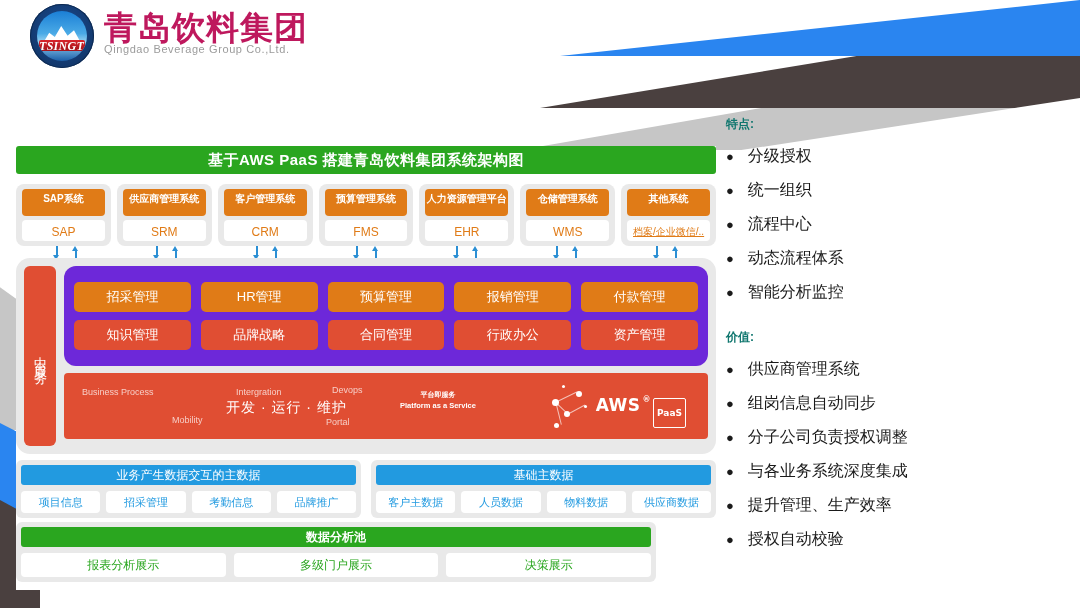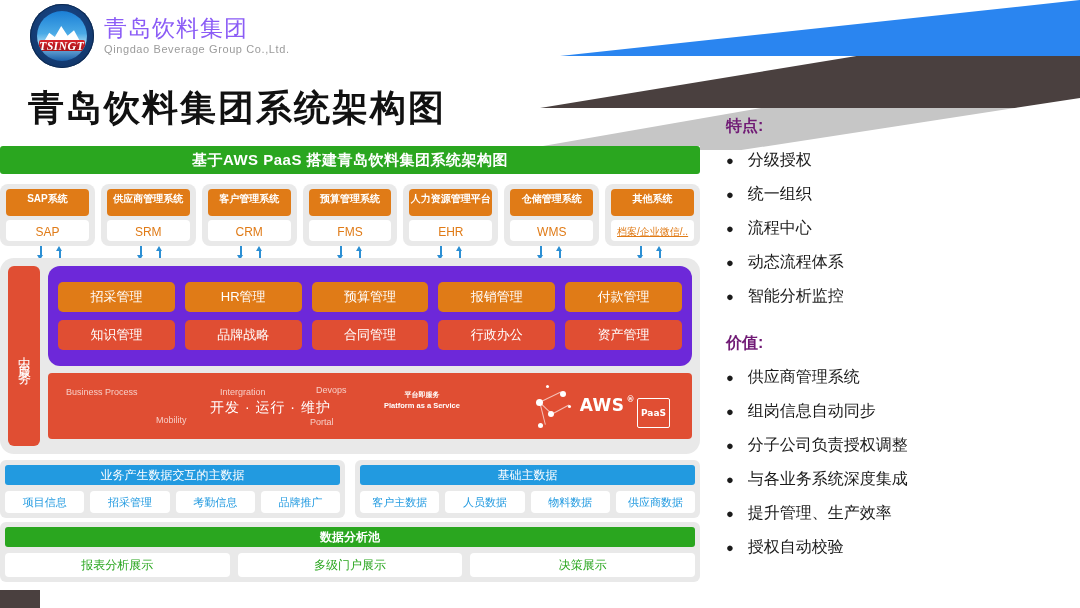--- a/index.html
+++ b/index.html
@@ -57,28 +57,28 @@
   .logo .inner{position:absolute;left:7px;top:7px;right:7px;bottom:7px;border-radius:50%;
         background:linear-gradient(#1b7fd6 0%,#4aaae6 45%,#9ad3f1 62%,#1b5fa8 100%);
         overflow:hidden;}
   .logo .mtn{position:absolute;left:10%;top:26%;width:80%;height:42%;
         background:#ffffff;clip-path:polygon(0 100%,18% 42%,32% 62%,48% 10%,64% 56%,80% 30%,100% 100%);}
   .logo .band{position:absolute;left:4%;top:58%;width:92%;height:22%;
         background:linear-gradient(#d8232a,#a3151b);border-radius:2px;}
   .logo .band span{display:block;text-align:center;color:#fff;font-size:12px;
         font-style:italic;font-weight:bold;line-height:13px;letter-spacing:.3px;
         font-family:"Liberation Serif",serif;}
-  .brand-txt .cn{font-size:23px;font-weight:normal;color:#8b5cf6;letter-spacing:1px;line-height:26px;}
+  .brand-txt .cn{font-size:33px;font-weight:bold;color:#be185d;letter-spacing:1px;line-height:26px;}
   .brand-txt .en{font-size:11px;color:#9b9b9b;letter-spacing:.6px;line-height:16px;}
 
   .page-title{position:absolute;left:28px;top:86px;font-size:36px;font-weight:bold;
         color:#111;letter-spacing:2px;line-height:44px;}
 
   
-  .diagram{position:absolute;left:0;top:146px;width:700px;height:444px;background:#fff;}
+  .diagram{position:absolute;left:16px;top:146px;width:700px;height:444px;background:#fff;}
   .green-bar{background:var(--green,#2aa61f);color:#fff;font-weight:bold;
         text-align:center;border-radius:3px;}
   .dg-title{height:28px;line-height:28px;font-size:15px;letter-spacing:.5px;}
 
   
   .sys-row{position:absolute;left:0;top:38px;width:700px;height:62px;display:flex;gap:6px;}
   .sys-card{flex:1;background:#e9e9e9;border-radius:8px;padding:5px 6px;box-sizing:border-box;
         display:flex;flex-direction:column;gap:4px;}
   .sys-top{background:var(--orange,#e07b17);color:#fff;font-size:10px;font-weight:bold;
         border-radius:4px;height:31px;line-height:20px;text-align:center;white-space:nowrap;
@@ -129,30 +129,30 @@
 
   
   .datarow{position:absolute;left:0;top:314px;width:700px;display:flex;gap:10px;}
   .dbox{flex:1;background:#e9e9e9;border-radius:6px;padding:5px;box-sizing:border-box;}
   .dbox-h{background:var(--blue,#229ae0);color:#fff;font-size:12px;text-align:center;
         border-radius:3px;height:20px;line-height:20px;}
   .dchips{display:flex;gap:6px;margin-top:6px;}
   .chip{flex:1;background:#fff;border-radius:4px;height:22px;line-height:22px;text-align:center;
         font-size:11px;color:var(--blue,#229ae0);white-space:nowrap;overflow:hidden;}
 
-  .pool{position:absolute;left:0;top:376px;width:700px;background:#e9e9e9;border-radius:6px;
+  .pool{position:absolute;left:0;top:376px;width:640px;background:#e9e9e9;border-radius:6px;
         padding:5px;box-sizing:border-box;}
   .pool-h{height:20px;line-height:20px;font-size:12px;}
   .pool-chips{display:flex;gap:8px;margin-top:6px;}
   .pchip{flex:1;background:#fff;border-radius:4px;height:24px;line-height:24px;text-align:center;
         font-size:12px;color:var(--green,#2aa61f);}
 
   
   .rightcol{position:absolute;left:726px;top:116px;width:336px;}
-  .rc-head{font-size:16px;font-weight:bold;color:#701a75;margin-bottom:6px;}
+  .rc-head{font-size:12px;font-weight:bold;color:#0f766e;margin-bottom:6px;}
   .rc-list{list-style:none;margin:0;padding:0;}
   .rc-list li{display:flex;align-items:baseline;gap:14px;font-size:16px;color:#1a1a1a;
         line-height:33px;}
   .rc-list li .bul{font-size:13px;line-height:33px;}
   .rc-gap{height:20px;}
 </style>
 </head>
 <body>
 
 <div class="slide">
@@ -173,21 +173,20 @@
             <span>TSINGTAO</span>
           </div>
       </div>
     </div>
     <div class="brand-txt">
       <div class="cn">青岛饮料集团</div>
       <div class="en">Qingdao  Beverage  Group  Co.,Ltd.</div>
     </div>
   </div>
 
-  <div class="page-title">青岛饮料集团系统架构图</div>
 
   <div class="diagram">
 
     <div class="green-bar dg-title">基于AWS PaaS 搭建青岛饮料集团系统架构图</div>
 
     <div class="sys-row">
       <div class="sys-card">
         <div class="sys-top">SAP系统</div>
         <div class="sys-bot">SAP</div>
       </div>

